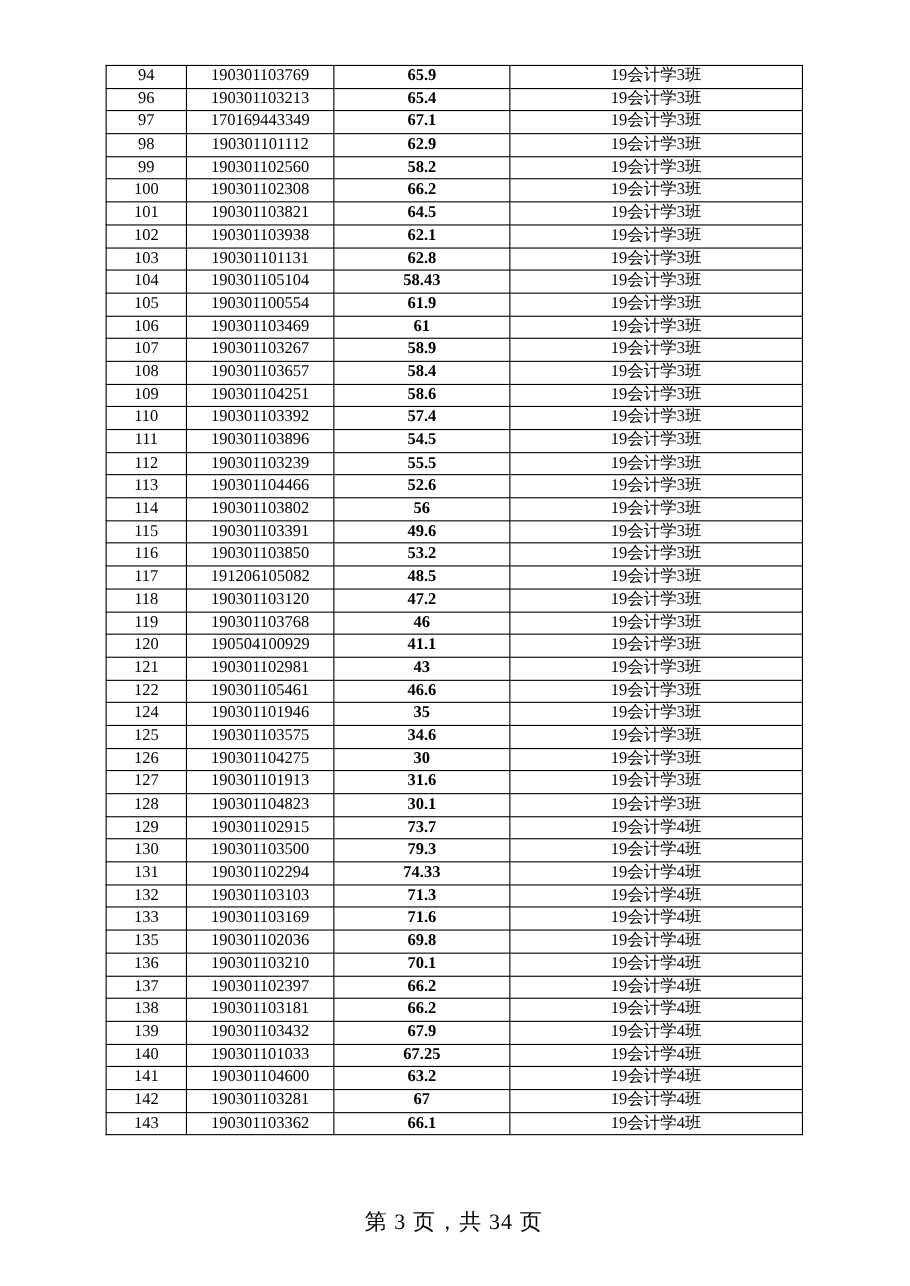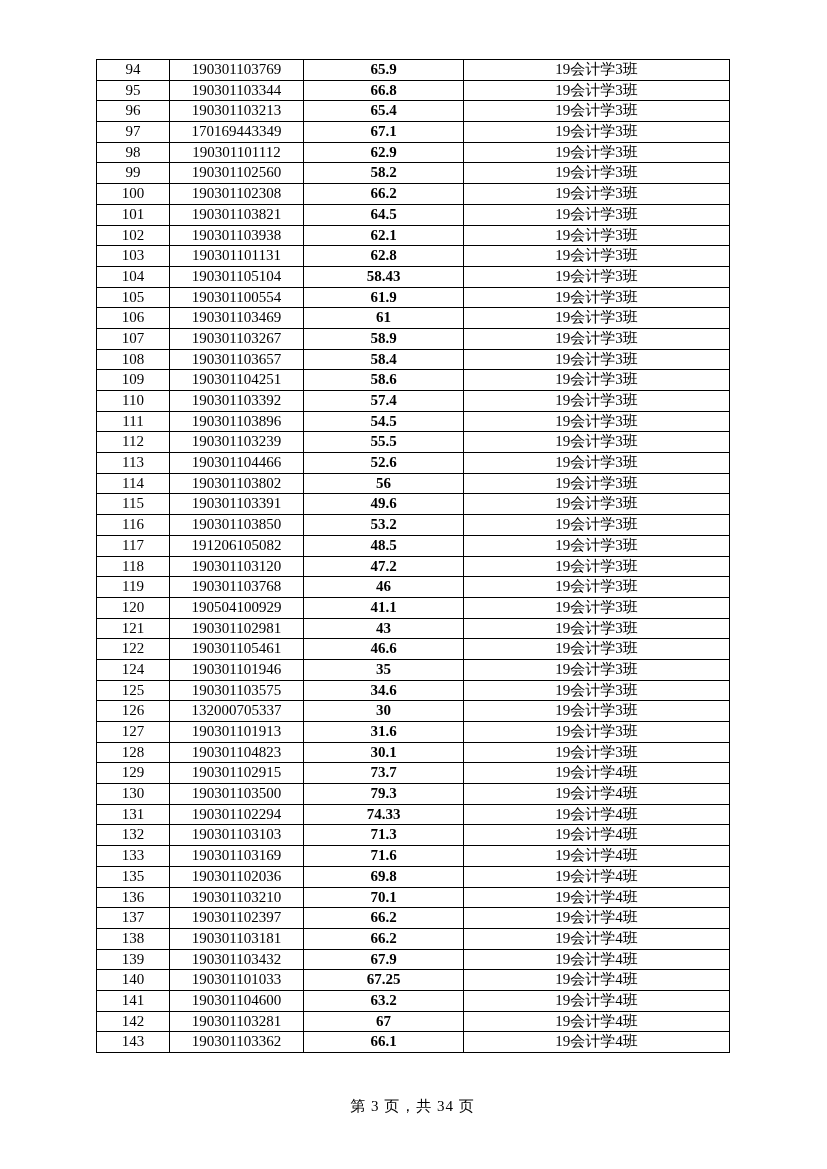--- a/index.html
+++ b/index.html
@@ -46,21 +46,21 @@
   table.results col.c-class  { width: 266px; }
   table.results td.score-cell {
     font-weight: bold;
   }
   .page-footer {
     position: absolute;
     left: 96px;
     top: 1097px;
     width: 633px;
     text-align: center;
-    font-size: 15px;
+    font-size: 20px;
     letter-spacing: 1px;
     font-family: "Liberation Serif", "DejaVu Serif", serif;
   }
 </style>
 </head>
 <body>
 
 <div class="page">
 
   <table class="results">
@@ -71,26 +71,20 @@
       <col class="c-class">
     </colgroup>
     <tbody>
         <tr>
           <td>94</td>
           <td>190301103769</td>
           <td class="score-cell">65.9</td>
           <td>19会计学3班</td>
         </tr>
         <tr>
-          <td>95</td>
-          <td>190301103344</td>
-          <td class="score-cell">66.8</td>
-          <td>19会计学3班</td>
-        </tr>
-        <tr>
           <td>96</td>
           <td>190301103213</td>
           <td class="score-cell">65.4</td>
           <td>19会计学3班</td>
         </tr>
         <tr>
           <td>97</td>
           <td>170169443349</td>
           <td class="score-cell">67.1</td>
           <td>19会计学3班</td>
@@ -252,21 +246,21 @@
           <td>19会计学3班</td>
         </tr>
         <tr>
           <td>125</td>
           <td>190301103575</td>
           <td class="score-cell">34.6</td>
           <td>19会计学3班</td>
         </tr>
         <tr>
           <td>126</td>
-          <td>132000705337</td>
+          <td>190301104275</td>
           <td class="score-cell">30</td>
           <td>19会计学3班</td>
         </tr>
         <tr>
           <td>127</td>
           <td>190301101913</td>
           <td class="score-cell">31.6</td>
           <td>19会计学3班</td>
         </tr>
         <tr>

